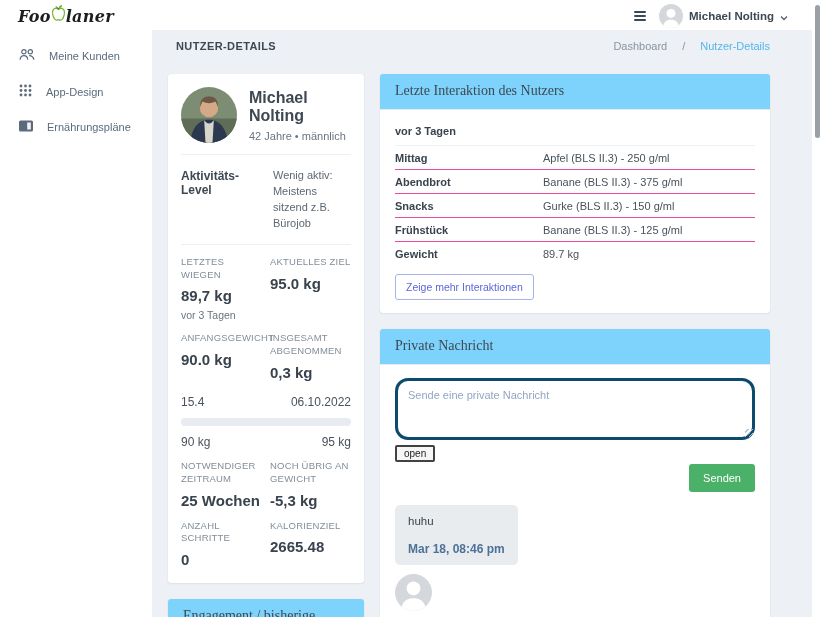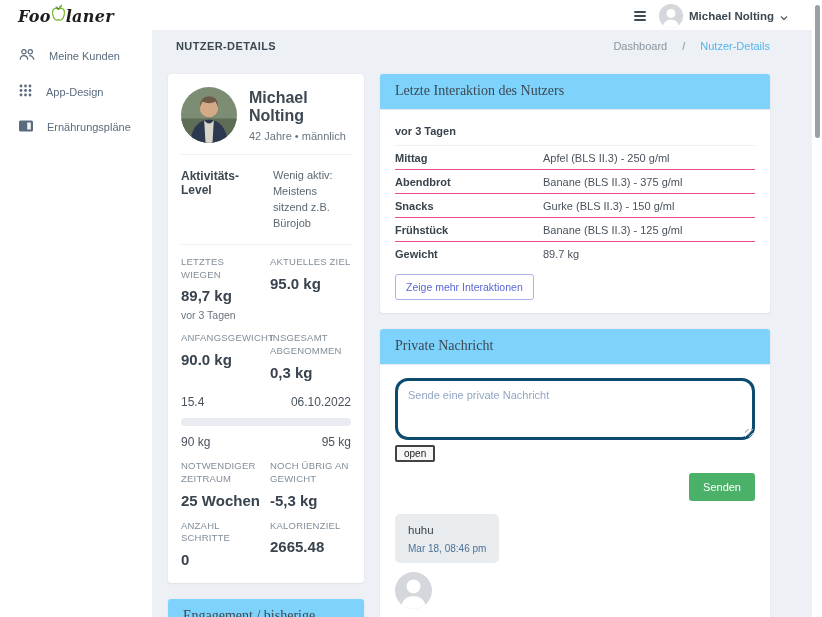--- a/index.html
+++ b/index.html
@@ -80,30 +80,30 @@
   .pm-card { margin-top:16px; }
   .pm-body { padding:13px 15px 20px; }
   .ta-wrap { position:relative; }
   .pm-textarea { width:100%; height:62px; border:3px solid #0c4a6e; border-radius:13px; padding:8px 10px;
                  font-family:"Liberation Sans", sans-serif; font-size:11px; color:#39434d; resize:none; display:block; }
   .pm-textarea::placeholder { color:#92a6c3; opacity:1; }
   .ta-corner { position:absolute; right:2px; bottom:3px; width:8px; height:8px; pointer-events:none;
                background:repeating-linear-gradient(135deg, transparent 0 2px, #b9c0c8 2px 3px); }
   .open-btn { margin-top:5px; font-size:10px; font-family:inherit; color:#222; background:#f6f6f6;
               border:2px solid #424242; border-radius:2px; padding:1px 7px; cursor:pointer; }
-  .send-row { display:flex; justify-content:flex-end; margin-top:11px; }
+  .send-row { display:flex; justify-content:flex-end; margin-top:2px; }
   .send-btn { background:#4cb168; color:#fff; border:none; border-radius:3px; padding:8px 14px;
               font-size:11px; font-family:inherit; cursor:pointer; }
   .messages { margin-top:13px; }
   .msg { display:flex; gap:9px; margin-bottom:21px; align-items:flex-start; }
   .msg.right { justify-content:flex-end;flex-direction:column; }
   .bubble { border-radius:5px; padding:10px 13px 9px; font-size:11.5px; color:#39434d; min-width:72px; }
   .msg.right .bubble { background:#e9ecef; }
   .msg.left  .bubble { background:#f3f8fd; }
-  .bubble .time { font-size:10px; font-weight:normal; color:#4d7198; margin-top:7px; white-space:nowrap; }
+  .bubble .time { font-size:12px; font-weight:bold; color:#4d7198; margin-top:15px; white-space:nowrap; }
 
   
   .scroll-thumb { position:absolute; right:2px; top:5px; width:5px; height:133px;
                   background:#9aa0a6; border-radius:3px; cursor:pointer; z-index:9; }
 </style>
 </head>
 <body>
 
 <div class="app">
 

